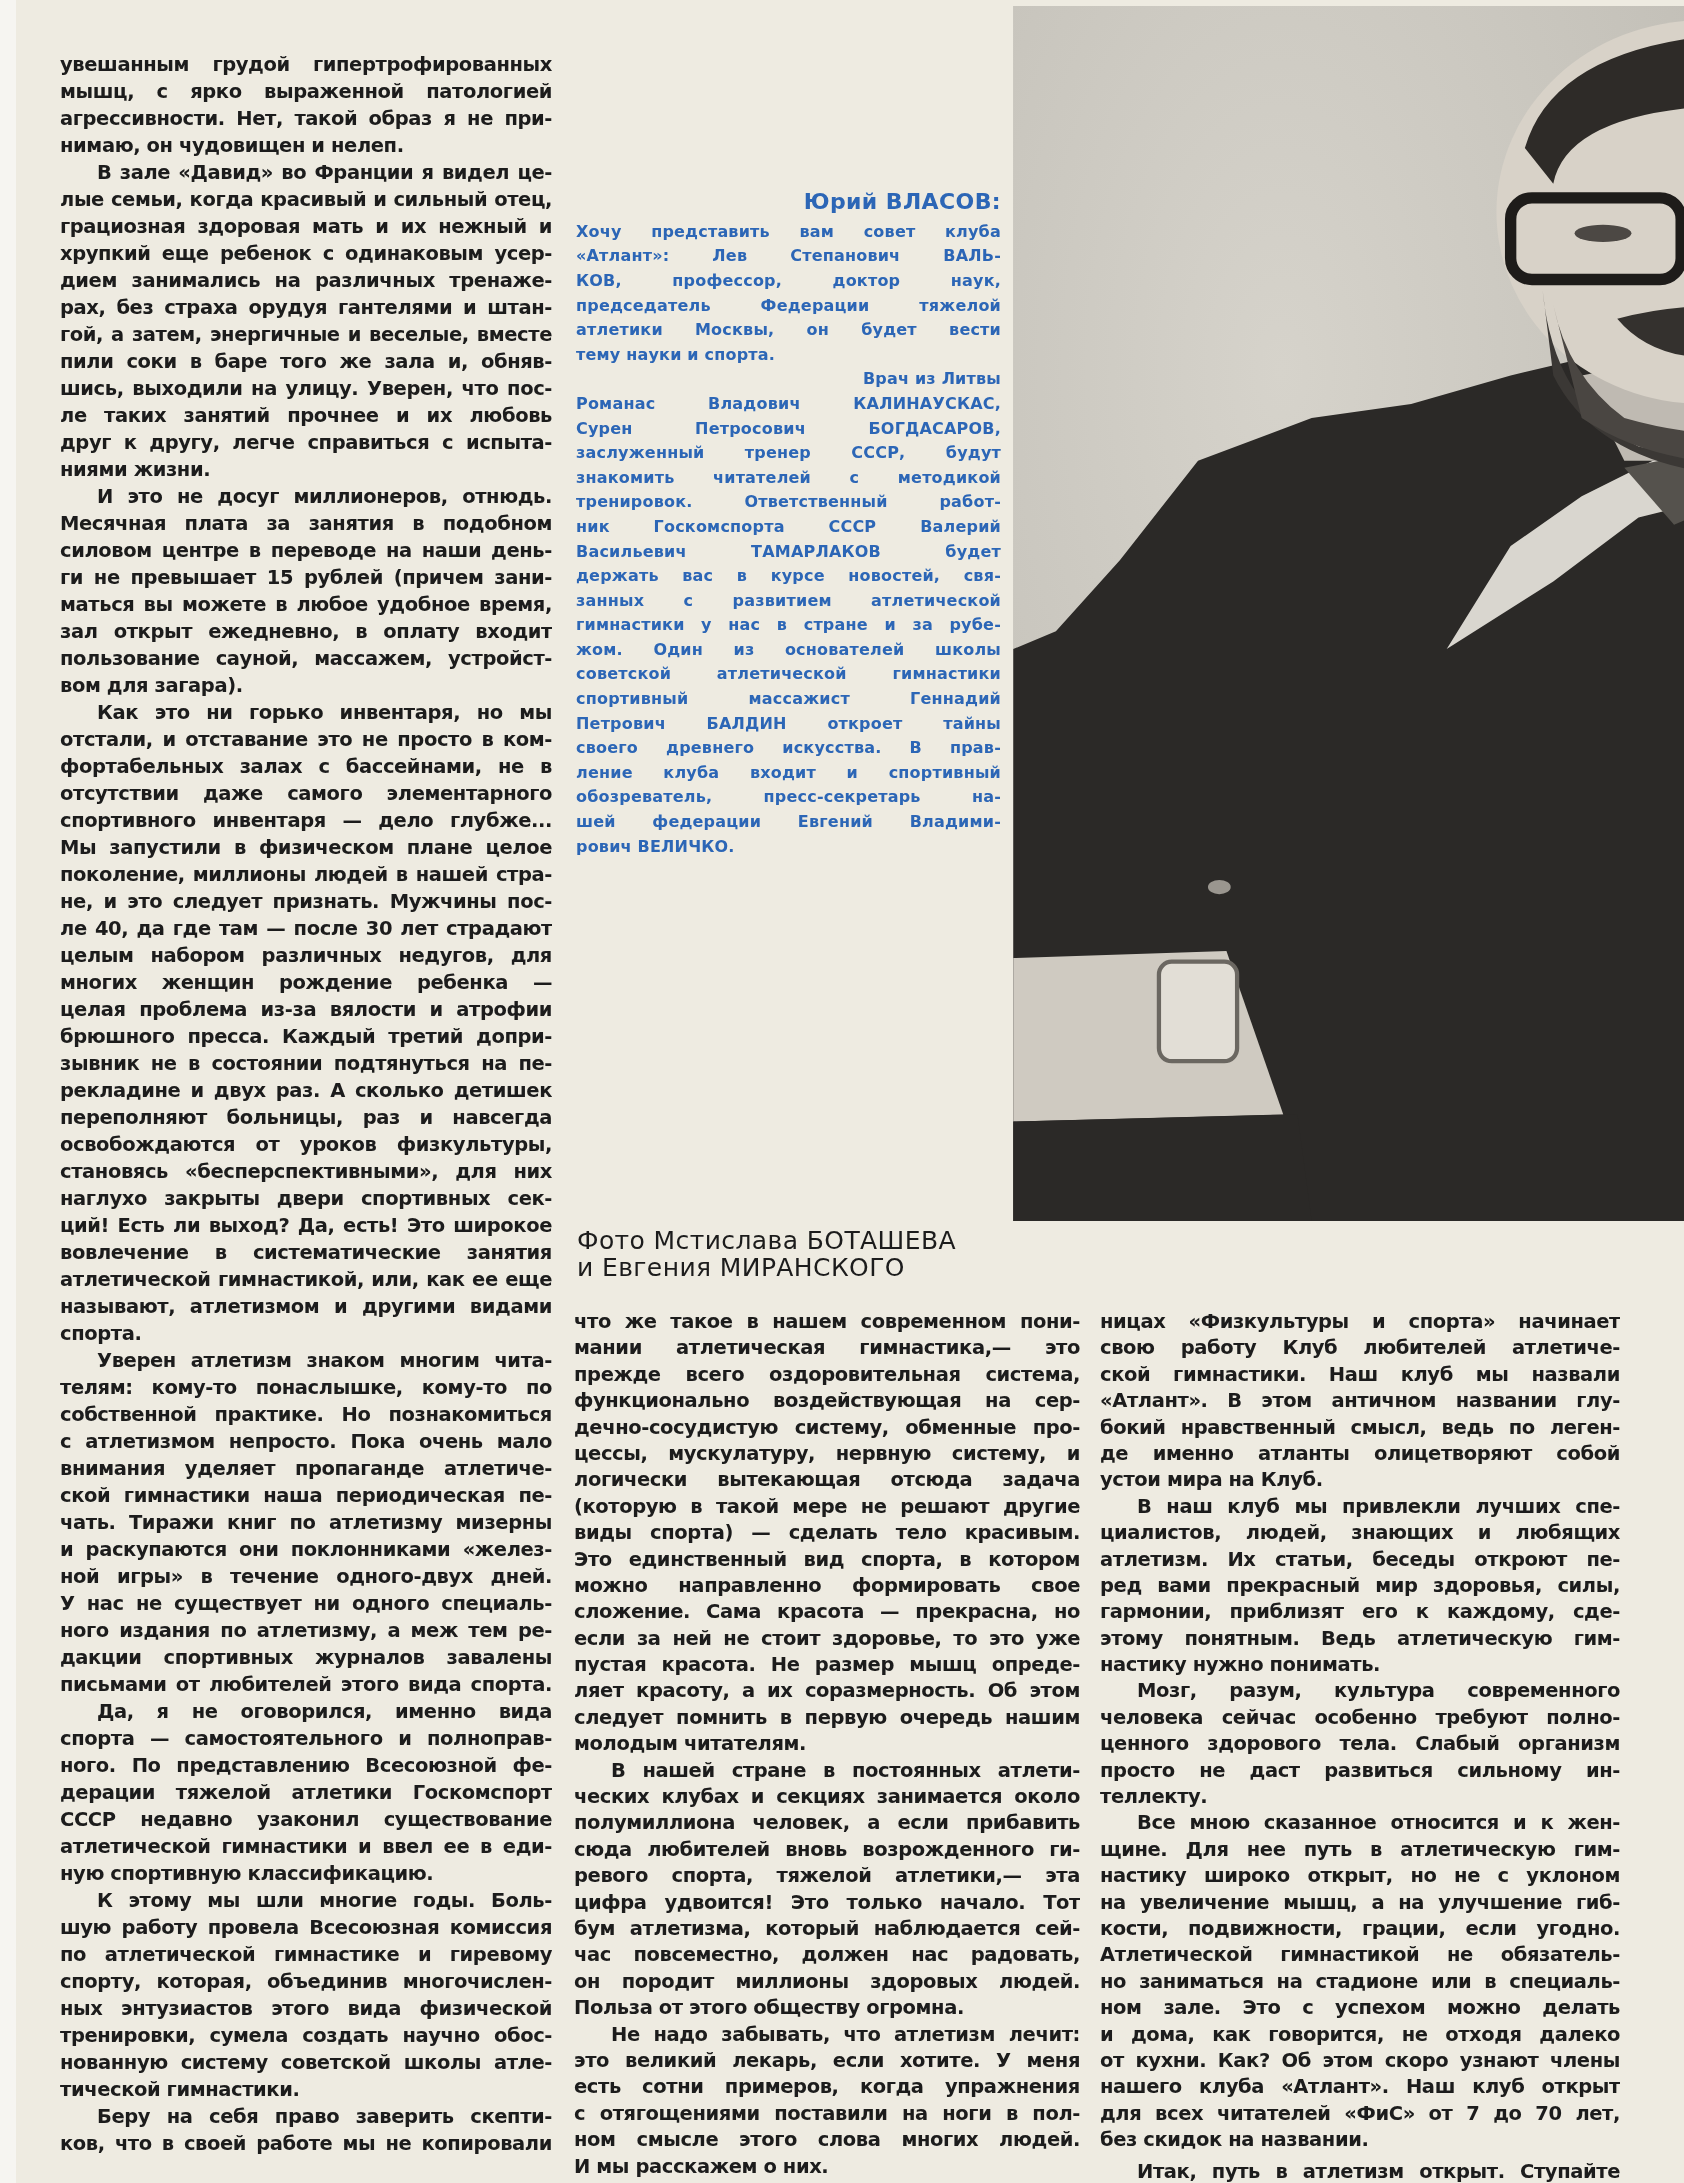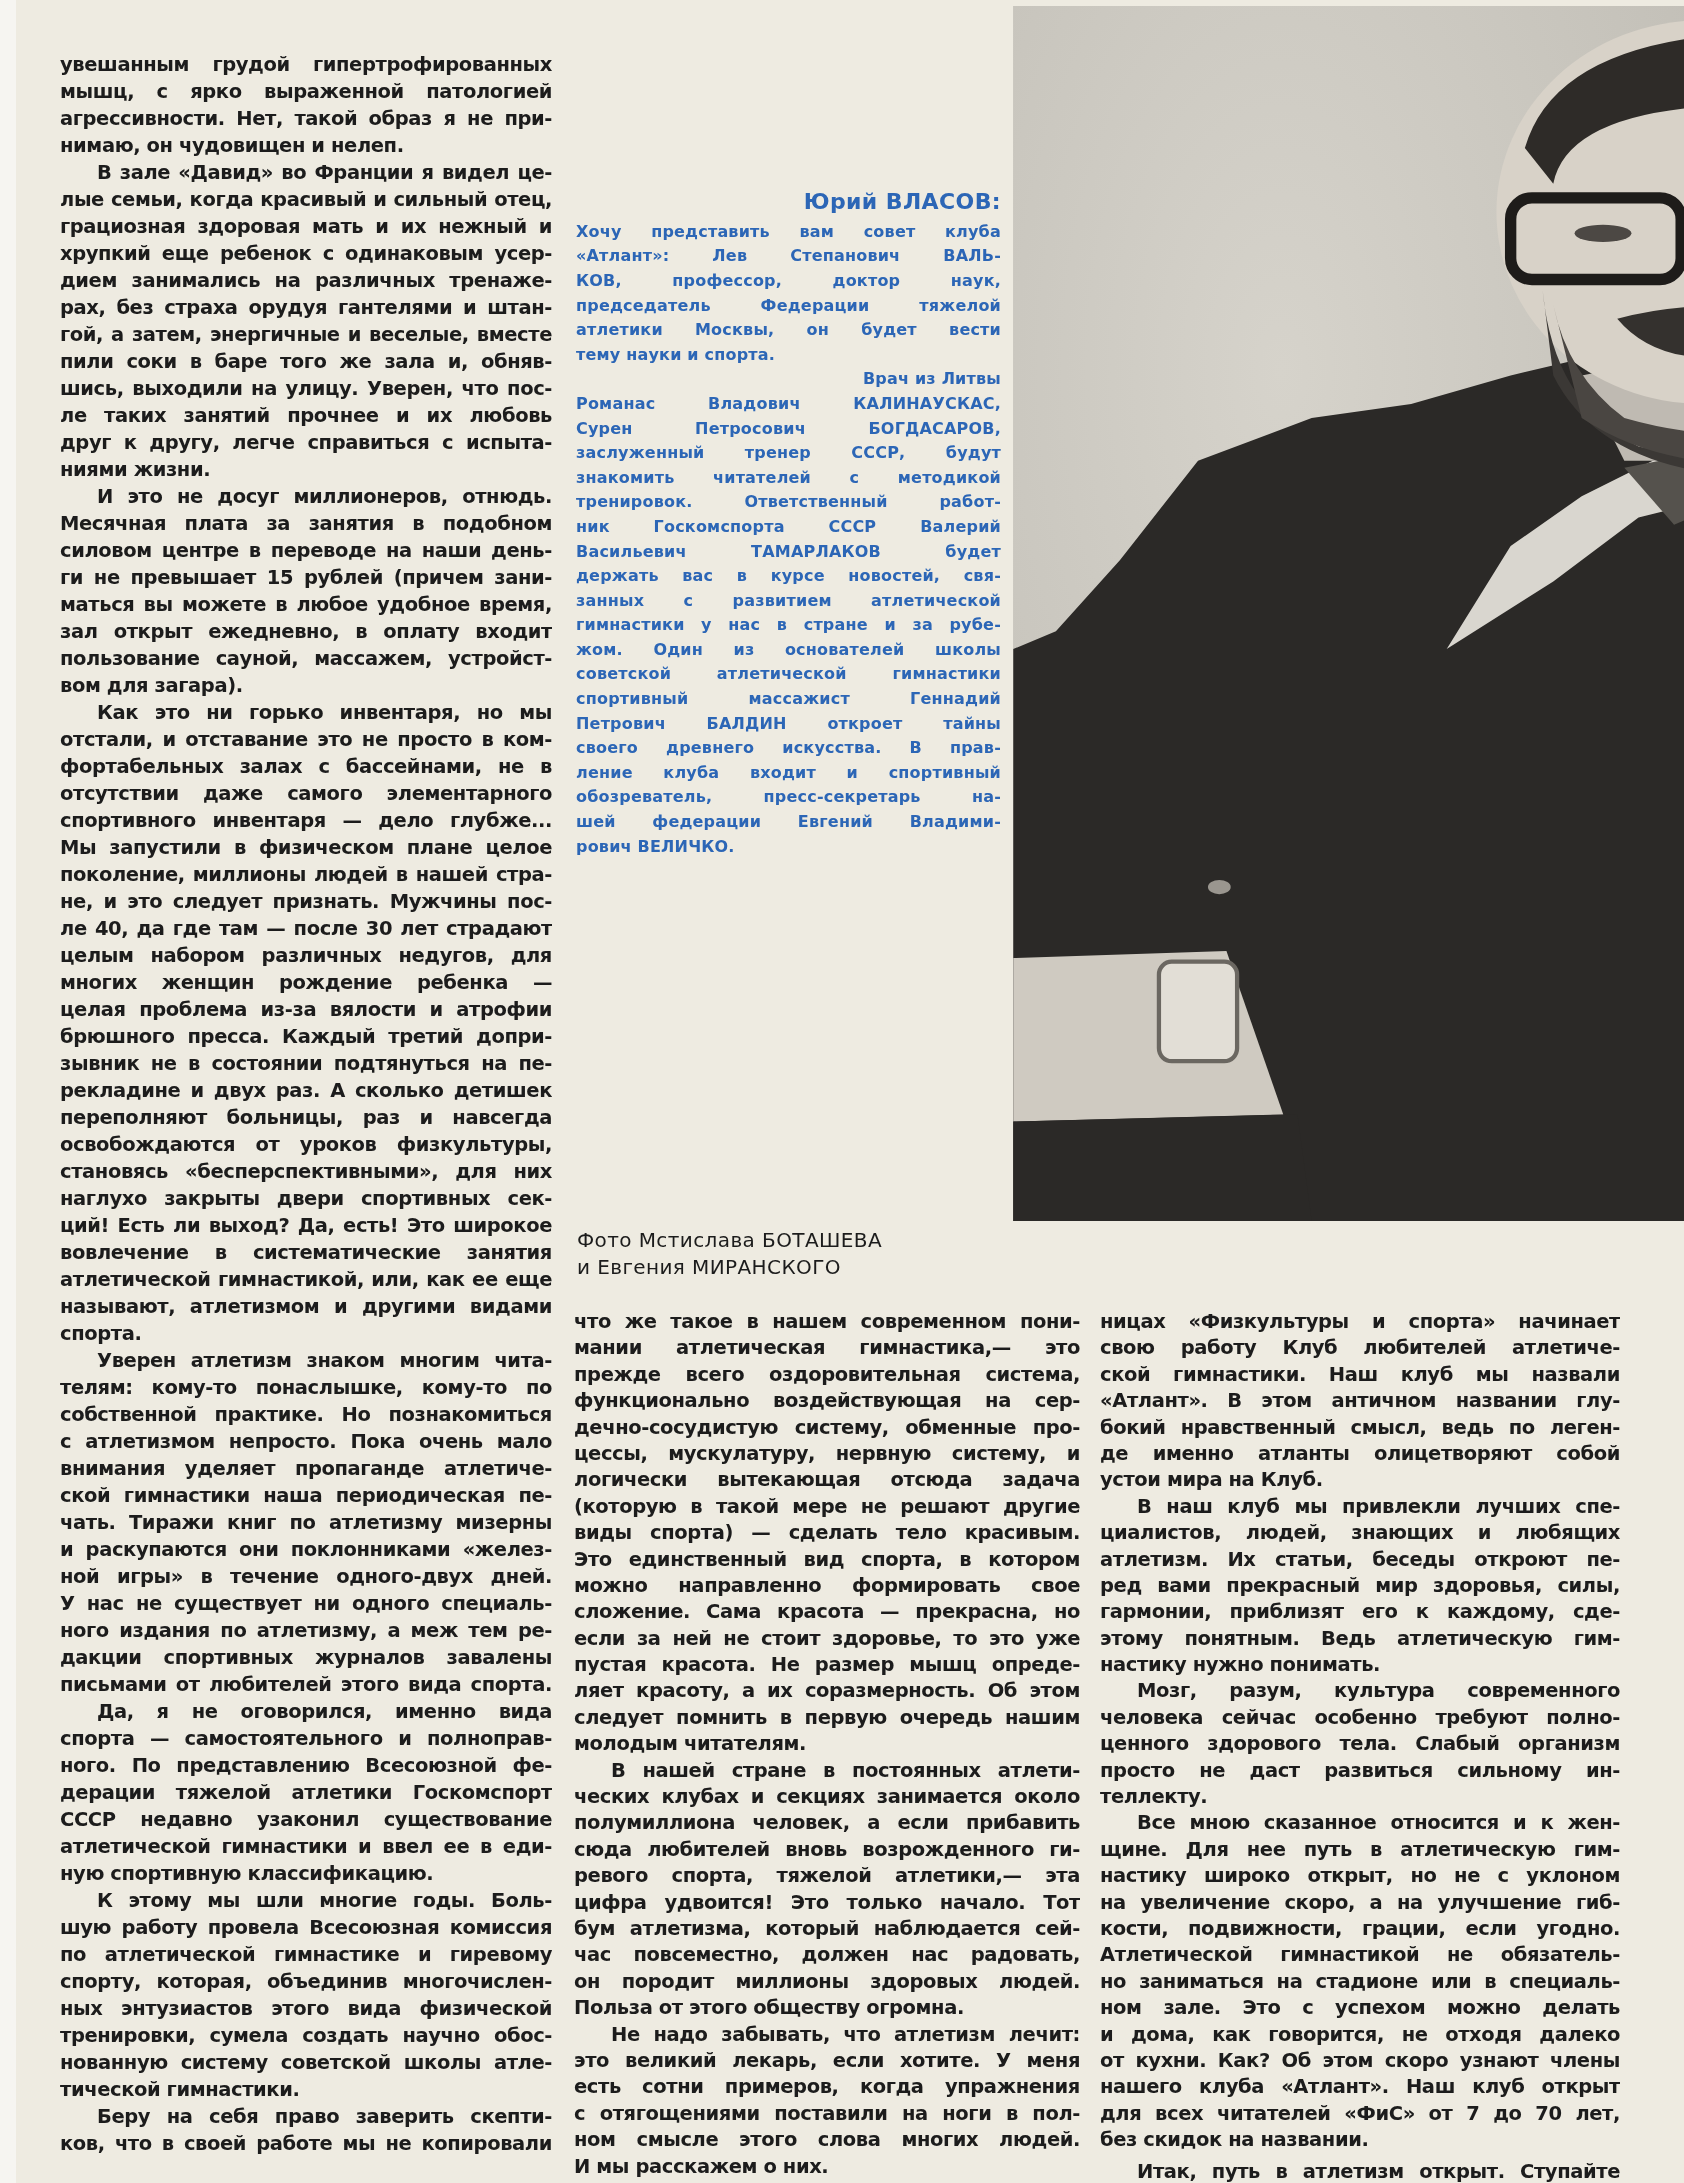--- a/index.html
+++ b/index.html
@@ -21,21 +21,21 @@
   #col-left .ln { height: 27px; line-height: 27px; }
   .gap { display: block; height: 5.7px; }
 
   #sidebar { position: absolute; left: 576px; top: 186px; width: 425px; color: #2c66b6; }
   #sidebar .heading { font-size: 22px; font-weight: bold; line-height: 31px; margin-bottom: 2.8px; letter-spacing: 0.4px; text-align: right; }
   #sidebar .ln { display: block; white-space: nowrap; text-align: justify; text-align-last: justify; font-size: 16px; line-height: 24.6px; height: 24.6px; font-weight: bold; letter-spacing: 0.2px; overflow: hidden; }
   #sidebar .ln.last { text-align-last: left; }
   #sidebar .ln.right { text-align-last: right; }
 
   #photo { position: absolute; left: 1013px; top: 5.7px; width: 672px; height: 1215px; background: #cfccc4; overflow: hidden; }
-  #credit { position: absolute; left: 577px; top: 1227px; font-size: 20px; line-height: 27px; letter-spacing: 0.4px; color: #1c1c1c; }
+  #credit { position: absolute; left: 577px; top: 1227px; font-size: 25px; line-height: 27px; letter-spacing: 0.4px; color: #1c1c1c; }
   #credit .ln { display: block; white-space: nowrap; }
 </style>
 </head>
 <body>
 
 <div class="page-edge"></div>
 
 <div id="col-left" class="col">
     <span class="ln">увешанным грудой гипертрофированных</span>
     <span class="ln">мышц, с ярко выраженной патологией</span>
@@ -257,21 +257,21 @@
     <span class="ln">этому понятным. Ведь атлетическую гим-</span>
     <span class="ln last">настику нужно понимать.</span>
     <span class="ln indent">Мозг, разум, культура современного</span>
     <span class="ln">человека сейчас особенно требуют полно-</span>
     <span class="ln">ценного здорового тела. Слабый организм</span>
     <span class="ln">просто не даст развиться сильному ин-</span>
     <span class="ln last">теллекту.</span>
     <span class="ln indent">Все мною сказанное относится и к жен-</span>
     <span class="ln">щине. Для нее путь в атлетическую гим-</span>
     <span class="ln">настику широко открыт, но не с уклоном</span>
-    <span class="ln">на увеличение скоро, а на улучшение гиб-</span>
+    <span class="ln">на увеличение мышц, а на улучшение гиб-</span>
     <span class="ln">кости, подвижности, грации, если угодно.</span>
     <span class="ln">Атлетической гимнастикой не обязатель-</span>
     <span class="ln">но заниматься на стадионе или в специаль-</span>
     <span class="ln">ном зале. Это с успехом можно делать</span>
     <span class="ln">и дома, как говорится, не отходя далеко</span>
     <span class="ln">от кухни. Как? Об этом скоро узнают члены</span>
     <span class="ln">нашего клуба «Атлант». Наш клуб открыт</span>
     <span class="ln">для всех читателей «ФиС» от 7 до 70 лет,</span>
     <span class="ln last">без скидок на названии.</span>
     <span class="gap"></span>

